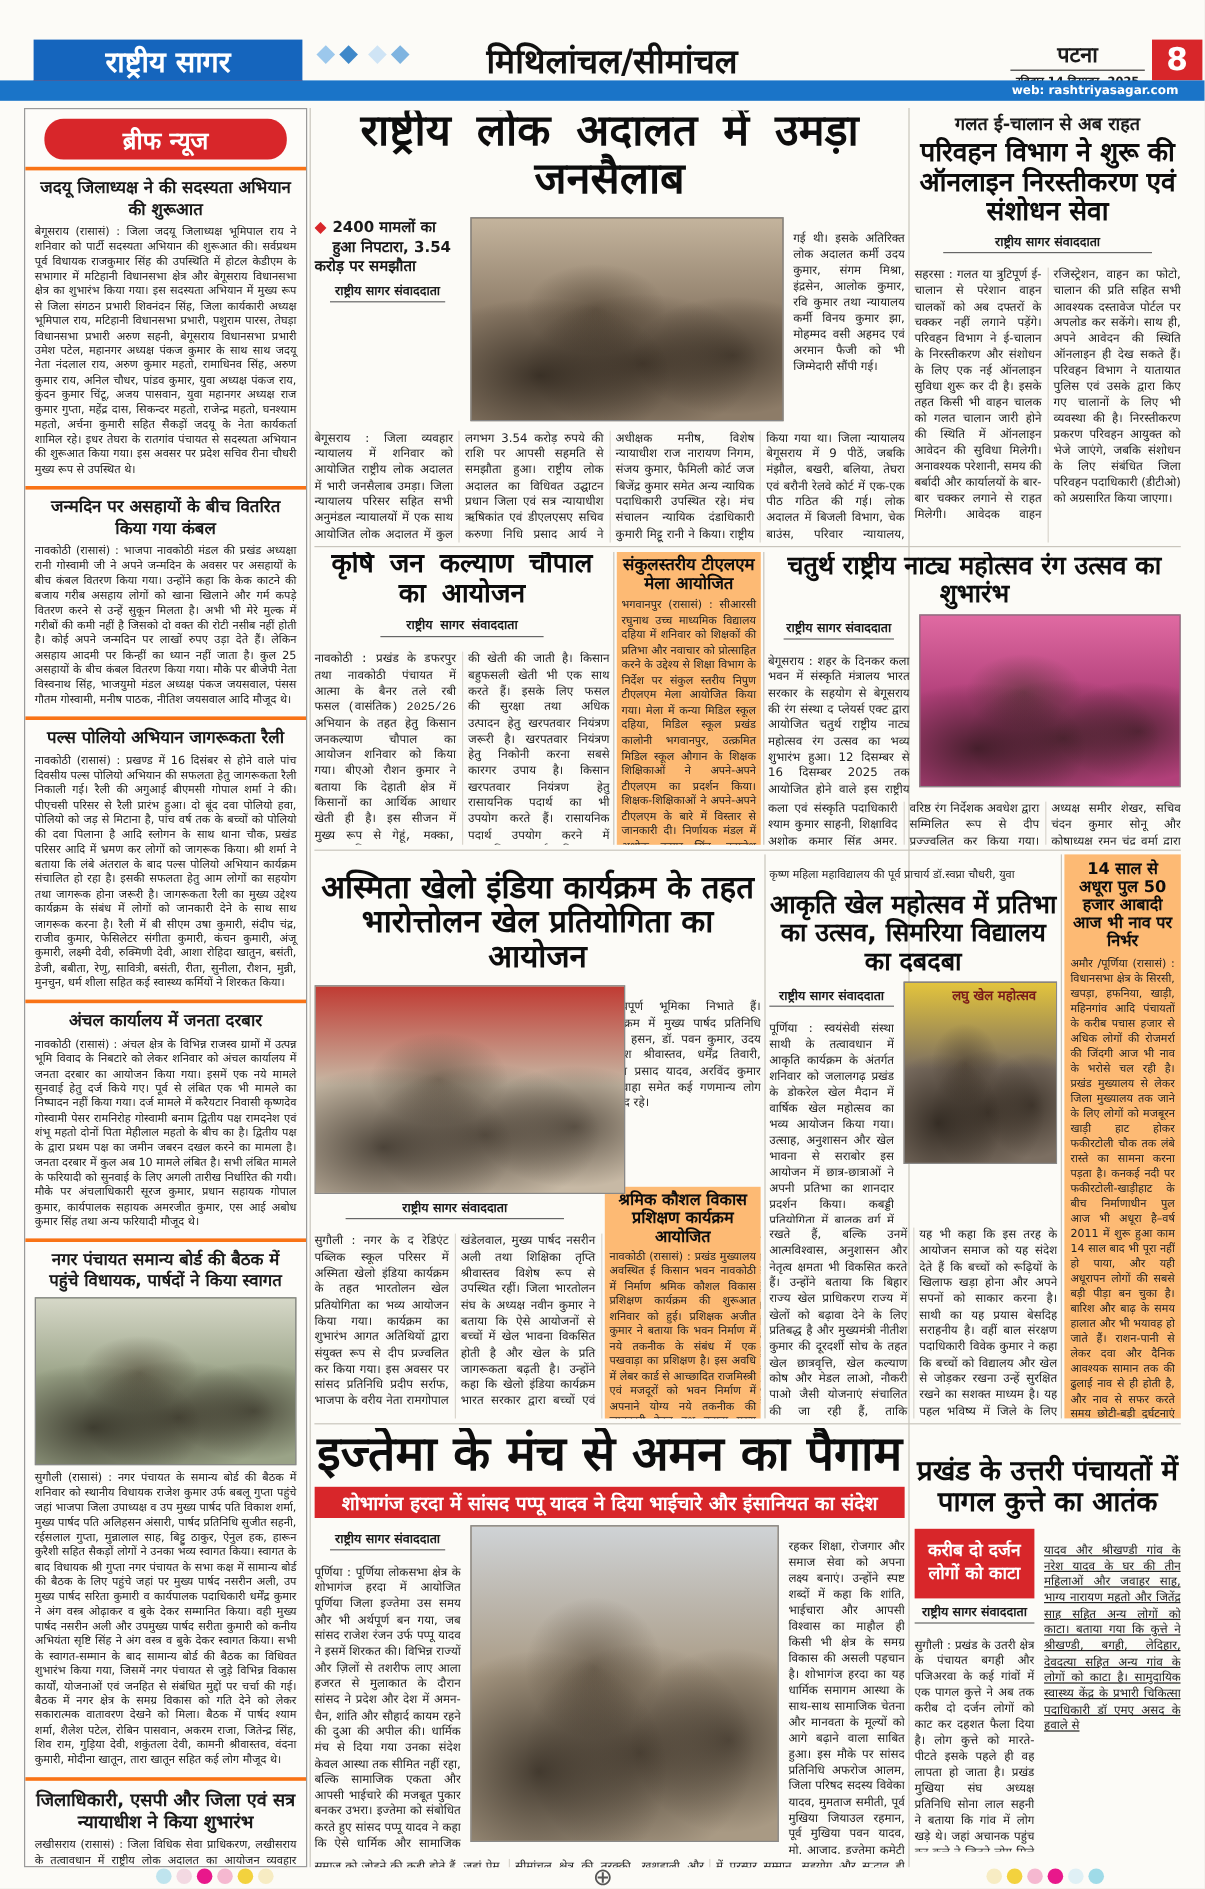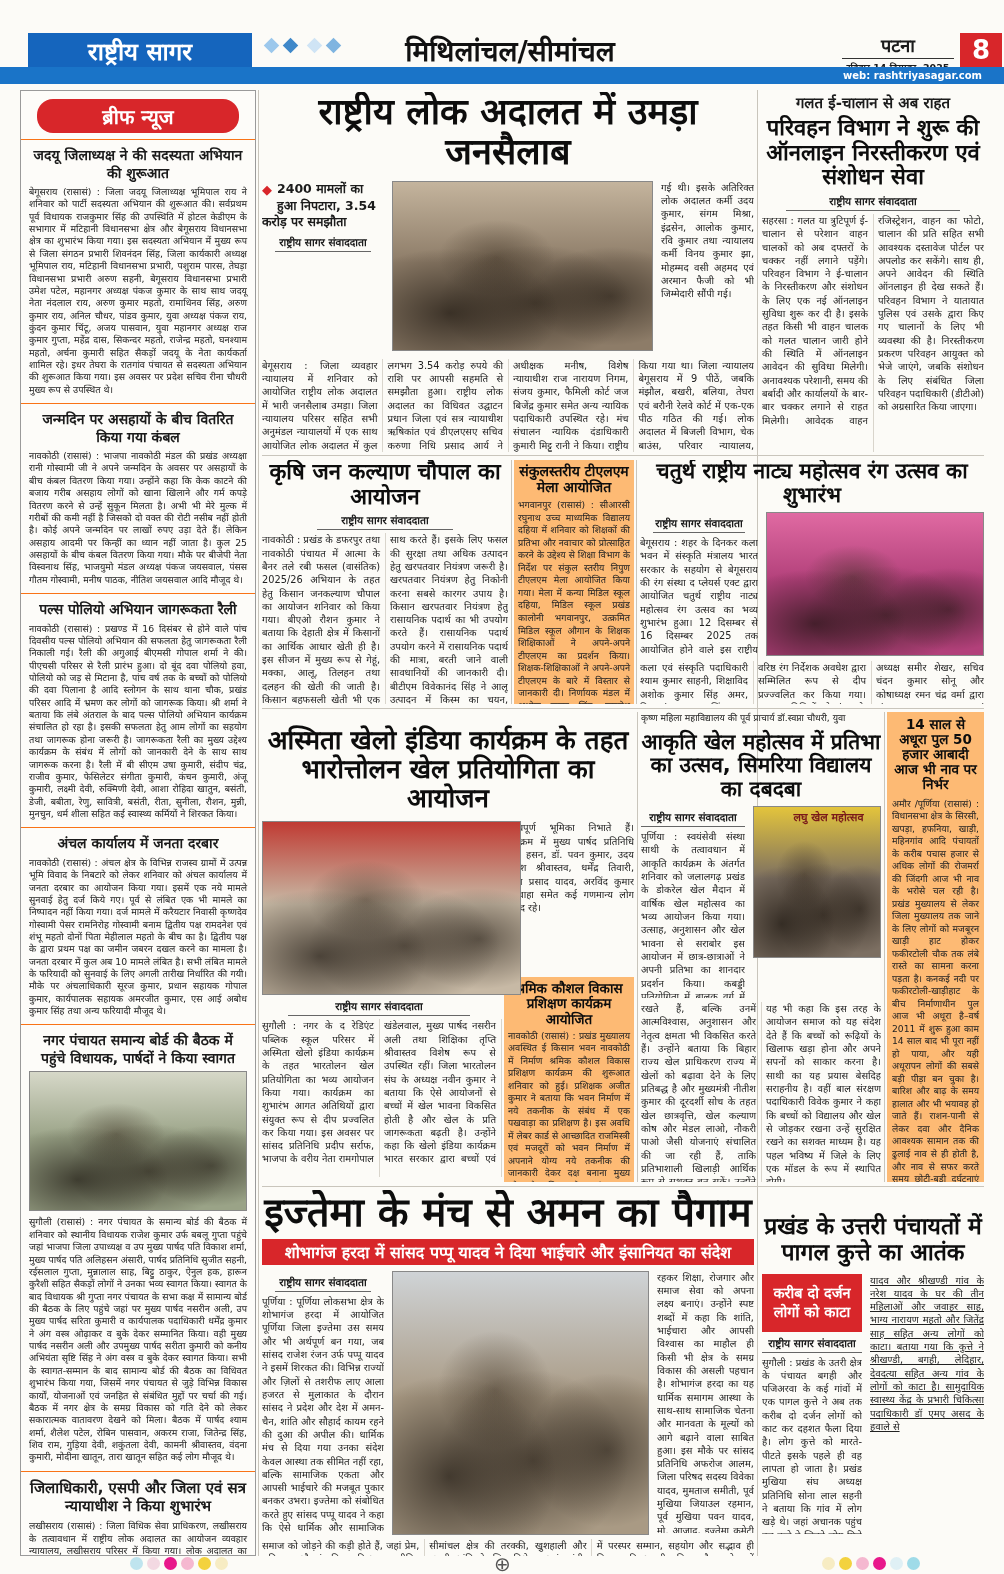--- a/index.html
+++ b/index.html
@@ -15,39 +15,39 @@
   .edition .ed-date{font-size:9.5px;font-weight:bold;padding-top:2px;}
   .page-num{display:flex;align-items:center;justify-content:center;color:#fff;font-weight:bold;font-size:26px;}
   .mast-strip{display:flex;align-items:center;justify-content:flex-end;color:#fff;
               font-size:10px;font-weight:bold;padding-right:22px;box-sizing:border-box;}
   .diam{display:inline-block;width:11px;height:11px;transform:rotate(45deg);margin:4px;}
   
   .art{overflow:hidden;box-sizing:border-box;}
   .hl{font-weight:bold;color:#0d0d0d;text-align:center;line-height:1.12;}
   .by{font-weight:bold;font-size:10.5px;text-align:center;margin:4px auto 3px;
       padding-bottom:2px;border-bottom:1px solid #666;width:78%;}
-  .body{font-size:9.8px;line-height:1.36;text-align:justify;color:#222;}
+  .body{font-size:9.8px;line-height:1.36;text-align:justify;color:#222;margin-top:12px;}
   .cols2{columns:2;column-gap:10px;column-rule:1px solid #d9d5cc;}
   .cols3{columns:3;column-gap:10px;column-rule:1px solid #d9d5cc;}
   .cols4{columns:4;column-gap:10px;column-rule:1px solid #d9d5cc;}
   .greenbg{background:#fdba74;}
   
   .photo{position:relative;overflow:hidden;background:var(--pa,#8a7a66);border:1px solid #888;padding-left:23px;}
   .photo::before{content:"";position:absolute;inset:0;background:
      radial-gradient(60% 55% at 22% 78%, rgba(22,16,10,.68), transparent 70%),
      radial-gradient(52% 48% at 55% 72%, rgba(32,24,16,.62), transparent 72%),
      radial-gradient(46% 42% at 84% 68%, rgba(26,19,12,.58), transparent 70%),
      radial-gradient(30% 30% at 40% 45%, rgba(60,48,34,.5), transparent 75%),
      linear-gradient(180deg, var(--pb,#c0b098) 0%, rgba(0,0,0,0) 48%);}
   
   .brief-box{border:1px solid #9a9a9a;background:#fdfcf9;}
   .ribbon{position:relative;margin:8px auto 6px;width:86%;height:34px;background:#d8262a;
           color:#fff;font-weight:bold;font-size:20px;display:flex;align-items:center;
           justify-content:center;border-radius:3px;}
-  .b-art{padding:5px 8px 7px;border-top:1px solid #f97316;}
+  .b-art{padding:5px 8px 7px;border-top:3px solid #f97316;}
   .b-art:first-of-type{border-top:none;}
   .b-hl{font-weight:bold;font-size:14px;text-align:center;line-height:1.25;margin:2px 0 4px;}
   .b-body{font-size:9.3px;line-height:1.33;text-align:justify;color:#222;}
   
   .vline{background:#c9c5bc;width:1px;}
   .hline{background:#c9c5bc;height:1px;}
   
   .subhead-bar{display:flex;align-items:center;justify-content:center;color:#fff;
                font-weight:bold;font-size:16px;}
   .red-box{display:flex;align-items:center;justify-content:center;text-align:center;
@@ -114,21 +114,21 @@
     <div class="b-art">
       <div class="b-hl" style="font-size:15px;">जिलाधिकारी, एसपी और जिला एवं सत्र न्यायाधीश ने किया शुभारंभ</div>
       <div class="b-body">लखीसराय (रासासं) : जिला विधिक सेवा प्राधिकरण, लखीसराय के तत्वावधान में राष्ट्रीय लोक अदालत का आयोजन व्यवहार न्यायालय, लखीसराय परिसर में किया गया। लोक अदालत का शुभारंभ पूर्वाह्न 10:00 बजे से जिलाधिकारी लखीसराय मिथिलेश मिश्र (सह-अध्यक्ष, जिला विधिक सेवा प्राधिकरण), पुलिस अधीक्षक अजय कुमार (सह-सदस्य), तथा प्रधान जिला एवं सत्र न्यायाधीश अजय कुमार शर्मा (सह-अध्यक्ष) द्वारा किया गया। इस आयोजन का उद्देश्य न्याय सुलभता को सुदृढ़ करना तथा लंबित एवं पूर्व-वाद मामलों का आपसी सुलह-समझौते के माध्यम से त्वरित, सरल एवं निःशुल्क निपटारा सुनिश्चित करना है। राष्ट्रीय लोक अदालत में आमजन को बिना किसी शुल्क के न्याय प्राप्त करने का अवसर मिलेगा। इसमें विभिन्न प्रकृति के मामलों–जैसे शमनीय फौजदारी मामले, एन.आई. एक्ट (चेक बाउंस) से संबंधित वाद, बैंक ऋण वसूली मामले, मोटर दुर्घटना दावा वाद, पारिवारिक/वैवाहिक विवाद, श्रम विवाद, भूमि अधिग्रहण वाद, बिजली एवं पानी बिल से जुड़े विवाद, राजस्व एवं अन्य सिविल वाद, वन अधिनियम से संबंधित मामले–का आपसी सहमति से निपटारा किया जाता है। जिला विधिक सेवा प्राधिकरण, लखीसराय के सचिव राजू कुमार ने आम नागरिकों से अपील की है कि वे अपने लंबित वादों के त्वरित समाधान हेतु राष्ट्रीय लोक अदालत का अधिकतम लाभ उठाएं। उन्होंने बताया कि लोक अदालत में किए गए समझौते अंतिम एवं बाध्यकारी होते हैं तथा इनके विरुद्ध अपील का प्रावधान नहीं होता, जिससे समय एवं धन दोनों की बचत होती है।</div>
     </div>
   </div>
 
   <div class="abs vline" style="left:258px;top:90px;height:1466px;"></div>
   <div class="abs vline" style="left:757px;top:90px;height:1466px;"></div>
 
   <div class="abs art" style="left:262px;top:92px;width:492px;height:360px;">
-    <div class="hl" style="font-size:36px;">राष्ट्रीय लोक अदालत में उमड़ा जनसैलाब</div>
+    <div class="hl" style="font-size:36px;font-family:Liberation Mono, monospace;">राष्ट्रीय लोक अदालत में उमड़ा जनसैलाब</div>
     <div style="display:flex;gap:8px;margin-top:8px;">
       <div style="width:122px;flex:none;">
         <div class="standfirst"><span class="sf-diamond">◆</span>
           <span>2400 मामलों का हुआ निपटारा, 3.54 करोड़ पर समझौता</span></div>
         <div class="by">राष्ट्रीय सागर संवाददाता</div>
       </div>
       <div class="photo" style="--pa:#8d7c68;--pb:#c4b49d;width:236px;height:168px;flex:none;"></div>
       <div class="body" style="flex:1;">गई थी। इसके अतिरिक्त लोक अदालत कर्मी उदय कुमार, संगम मिश्रा, इंद्रसेन, आलोक कुमार, रवि कुमार तथा न्यायालय कर्मी विनय कुमार झा, मोहम्मद वसी अहमद एवं अरमान फैजी को भी जिम्मेदारी सौंपी गई।</div>
     </div>
     <div class="body cols4" style="margin-top:8px;height:128px;">बेगूसराय : जिला व्यवहार न्यायालय में शनिवार को आयोजित राष्ट्रीय लोक अदालत में भारी जनसैलाब उमड़ा। जिला न्यायालय परिसर सहित सभी अनुमंडल न्यायालयों में एक साथ आयोजित लोक अदालत में कुल 2400 मामलों का निपटारा किया गया। विभिन्न मामलों में लगभग 3.54 करोड़ रुपये की राशि पर आपसी सहमति से समझौता हुआ। राष्ट्रीय लोक अदालत का विधिवत उद्घाटन प्रधान जिला एवं सत्र न्यायाधीश ऋषिकांत एवं डीएलएसए सचिव करुणा निधि प्रसाद आर्य ने संयुक्त रूप से दीप प्रज्वलित कर किया। इस अवसर पर पुलिस अधीक्षक मनीष, विशेष न्यायाधीश राज नारायण निगम, संजय कुमार, फैमिली कोर्ट जज बिजेंद्र कुमार समेत अन्य न्यायिक पदाधिकारी उपस्थित रहे। मंच संचालन न्यायिक दंडाधिकारी कुमारी मिट्टू रानी ने किया। राष्ट्रीय लोक अदालत के सुचारू संचालन के लिए कुल 14 पीठों का गठन किया गया था। जिला न्यायालय बेगूसराय में 9 पीठें, जबकि मंझौल, बखरी, बलिया, तेघरा एवं बरौनी रेलवे कोर्ट में एक-एक पीठ गठित की गई। लोक अदालत में बिजली विभाग, चेक बाउंस, परिवार न्यायालय, समझौता योग्य आपराधिक मामले, बैंक ऋण से संबंधित मामलों सहित अनेक प्रकरणों का निपटारा दोनों पक्षों की सहमति से किया गया। परिवहन विभाग के चालान मामलों का निपटारा प्रस्तावित था, किंतु कुछ कारणों से ये मामले निष्पादित नहीं हो सके। राष्ट्रीय लोक अदालत के लिए न्यायाधीश विजेंद्र कुमार, राज नारायण निगम, कविता कुमारी, सुशांत कुमार, आलोक कुमार, नैंसी कुमारी, कुमारी मिट्टू रानी, कंचन रानी, रोहित, अवनेंद्र कुमार, विशाल सिंहा, रणधीर कुमार, शैलेंद्र कुमार एवं मिस लीला को पीठासीन पदाधिकारी बनाया गया था। डीएलएसए द्वारा एक हेल्प डेस्क भी स्थापित किया गया, जहां पीएलवी सुजीत कुमार, अतुल कुमार, विवेक कुमार, गौतम कुमार, गौरीश कुमार, शंभू कुमार, शैलेश कुमार, हरेराम दास, सुजीत कुमार, प्रभात कुमार सिन्हा एवं रंजीत कुमार बैठा की तैनाती की गई थी। डीएलएसए सचिव करुणा निधि प्रसाद आर्य ने राष्ट्रीय लोक अदालत की सफलता के लिए सभी न्यायिक पदाधिकारियों, अधिवक्ताओं, न्यायालय कर्मियों एवं पक्षकारों के प्रति आभार व्यक्त किया। बैंकों से संबंधित 1109 मामलों का निपटारा, 3.50 करोड़ रुपये पर समझौता किया गया। आपराधिक मामलों के 1289 प्रकरण निष्पादित किये गए। जिसमे बरौनी रेलवे कोर्ट से 591 मामले, बिजली विभाग के 54 मामले, लगभग 21 लाख रुपये पर समझौता परिवार न्यायालय के 13 मामले, एसडीएम कोर्ट के 206 मामले, ग्राम कचहरी के 74 मामले, लेबर कोर्ट के 18 मामले, मंझौल कोर्ट: 25, बखरी: 27, बलिया: 74, तेघरा: 24 मामले है।</div>
@@ -136,21 +136,21 @@
 
   <div class="abs art" style="left:762px;top:92px;width:222px;height:360px;">
     <div class="kicker">गलत ई-चालान से अब राहत</div>
     <div class="hl" style="font-size:22px;margin-top:4px;">परिवहन विभाग ने शुरू की ऑनलाइन निरस्तीकरण एवं संशोधन सेवा</div>
     <div class="by">राष्ट्रीय सागर संवाददाता</div>
     <div class="body cols2" style="height:262px;">सहरसा : गलत या त्रुटिपूर्ण ई-चालान से परेशान वाहन चालकों को अब दफ्तरों के चक्कर नहीं लगाने पड़ेंगे। परिवहन विभाग ने ई-चालान के निरस्तीकरण और संशोधन के लिए एक नई ऑनलाइन सुविधा शुरू कर दी है। इसके तहत किसी भी वाहन चालक को गलत चालान जारी होने की स्थिति में ऑनलाइन आवेदन की सुविधा मिलेगी। अनावश्यक परेशानी, समय की बर्बादी और कार्यालयों के बार-बार चक्कर लगाने से राहत मिलेगी। आवेदक वाहन रजिस्ट्रेशन, वाहन का फोटो, चालान की प्रति सहित सभी आवश्यक दस्तावेज पोर्टल पर अपलोड कर सकेंगे। साथ ही, अपने आवेदन की स्थिति ऑनलाइन ही देख सकते हैं। परिवहन विभाग ने यातायात पुलिस एवं उसके द्वारा किए गए चालानों के लिए भी व्यवस्था की है। निरस्तीकरण प्रकरण परिवहन आयुक्त को भेजे जाएंगे, जबकि संशोधन के लिए संबंधित जिला परिवहन पदाधिकारी (डीटीओ) को अग्रसारित किया जाएगा।</div>
   </div>
 
   <div class="abs hline" style="left:262px;top:455px;width:722px;"></div>
 
-  <div class="abs art" style="left:262px;top:460px;width:246px;height:244px;">
+  <div class="abs art" style="left:262px;top:460px;width:246px;height:244px;font-family:Liberation Mono, monospace;">
     <div class="hl" style="font-size:22px;">कृषि जन कल्याण चौपाल का आयोजन</div>
     <div class="by" style="width:55%;">राष्ट्रीय सागर संवाददाता</div>
     <div class="body cols2" style="height:186px;">नावकोठी : प्रखंड के डफरपुर तथा नावकोठी पंचायत में आत्मा के बैनर तले रबी फसल (वासंतिक) 2025/26 अभियान के तहत हेतु किसान जनकल्याण चौपाल का आयोजन शनिवार को किया गया। बीएओ रौशन कुमार ने बताया कि देहाती क्षेत्र में किसानों का आर्थिक आधार खेती ही है। इस सीजन में मुख्य रूप से गेहूं, मक्का, आलू, तिलहन तथा दलहन की खेती की जाती है। किसान बहुफसली खेती भी एक साथ करते हैं। इसके लिए फसल की सुरक्षा तथा अधिक उत्पादन हेतु खरपतवार नियंत्रण जरूरी है। खरपतवार नियंत्रण हेतु निकोनी करना सबसे कारगर उपाय है। किसान खरपतवार नियंत्रण हेतु रासायनिक पदार्थ का भी उपयोग करते हैं। रासायनिक पदार्थ उपयोग करने में रासायनिक पदार्थ की मात्रा, बरती जाने वाली सावधानियों की जानकारी दी। बीटीएम विवेकानंद सिंह ने आलू उत्पादन में किस्म का चयन, सिंचाई, तैयार होने की अवधि, खुदाई, भंडारण, बिक्री आदि के व्यवसायिक रूप की चर्चा की। आत्मा द्वारा पीआरएल प्रशिक्षण, टूर, कृषि यांत्रिकरण, लाभ लेने के तरीके, संचालित योजनाओं के संबंध में भी जानकारी दी। कृषि समन्वयक प्रिंस कुमार ने खेतों से मिट्टी का नमूना एकत्र करने के तरीके को बताया। एकत्र मिट्टी नमूना की जांच कराने हेतु भेजने, मृदा स्वास्थ्य कार्ड के संबंध में जानकारी दी।</div>
   </div>
   <div class="abs vline" style="left:511px;top:460px;height:244px;"></div>
   <div class="abs art greenbg" style="left:514px;top:460px;width:120px;height:244px;padding:4px;">
     <div class="hl" style="font-size:14px;">संकुलस्तरीय टीएलएम मेला आयोजित</div>
     <div class="body" style="font-size:9.2px;margin-top:4px;">भगवानपुर (रासासं) : सीआरसी रघुनाथ उच्च माध्यमिक विद्यालय दहिया में शनिवार को शिक्षकों की प्रतिभा और नवाचार को प्रोत्साहित करने के उद्देश्य से शिक्षा विभाग के निर्देश पर संकुल स्तरीय निपुण टीएलएम मेला आयोजित किया गया। मेला में कन्या मिडिल स्कूल दहिया, मिडिल स्कूल प्रखंड कालोनी भगवानपुर, उत्क्रमित मिडिल स्कूल औगान के शिक्षक शिक्षिकाओं ने अपने-अपने टीएलएम का प्रदर्शन किया। शिक्षक-शिक्षिकाओं ने अपने-अपने टीएलएम के बारे में विस्तार से जानकारी दी। निर्णायक मंडल में अशोक कुमार सिंह, कमलेश कुमार व अमित कुमार ठाकुर शामिल थे। टीएलएम मेला में गणित विषय में औगान की सोनी कुमारी ने प्रथम और प्रखंड कालोनी के रिषु कुमार में द्वितीय स्थान हासिल किया।</div>
   </div>
   <div class="abs vline" style="left:636px;top:460px;height:244px;"></div>

